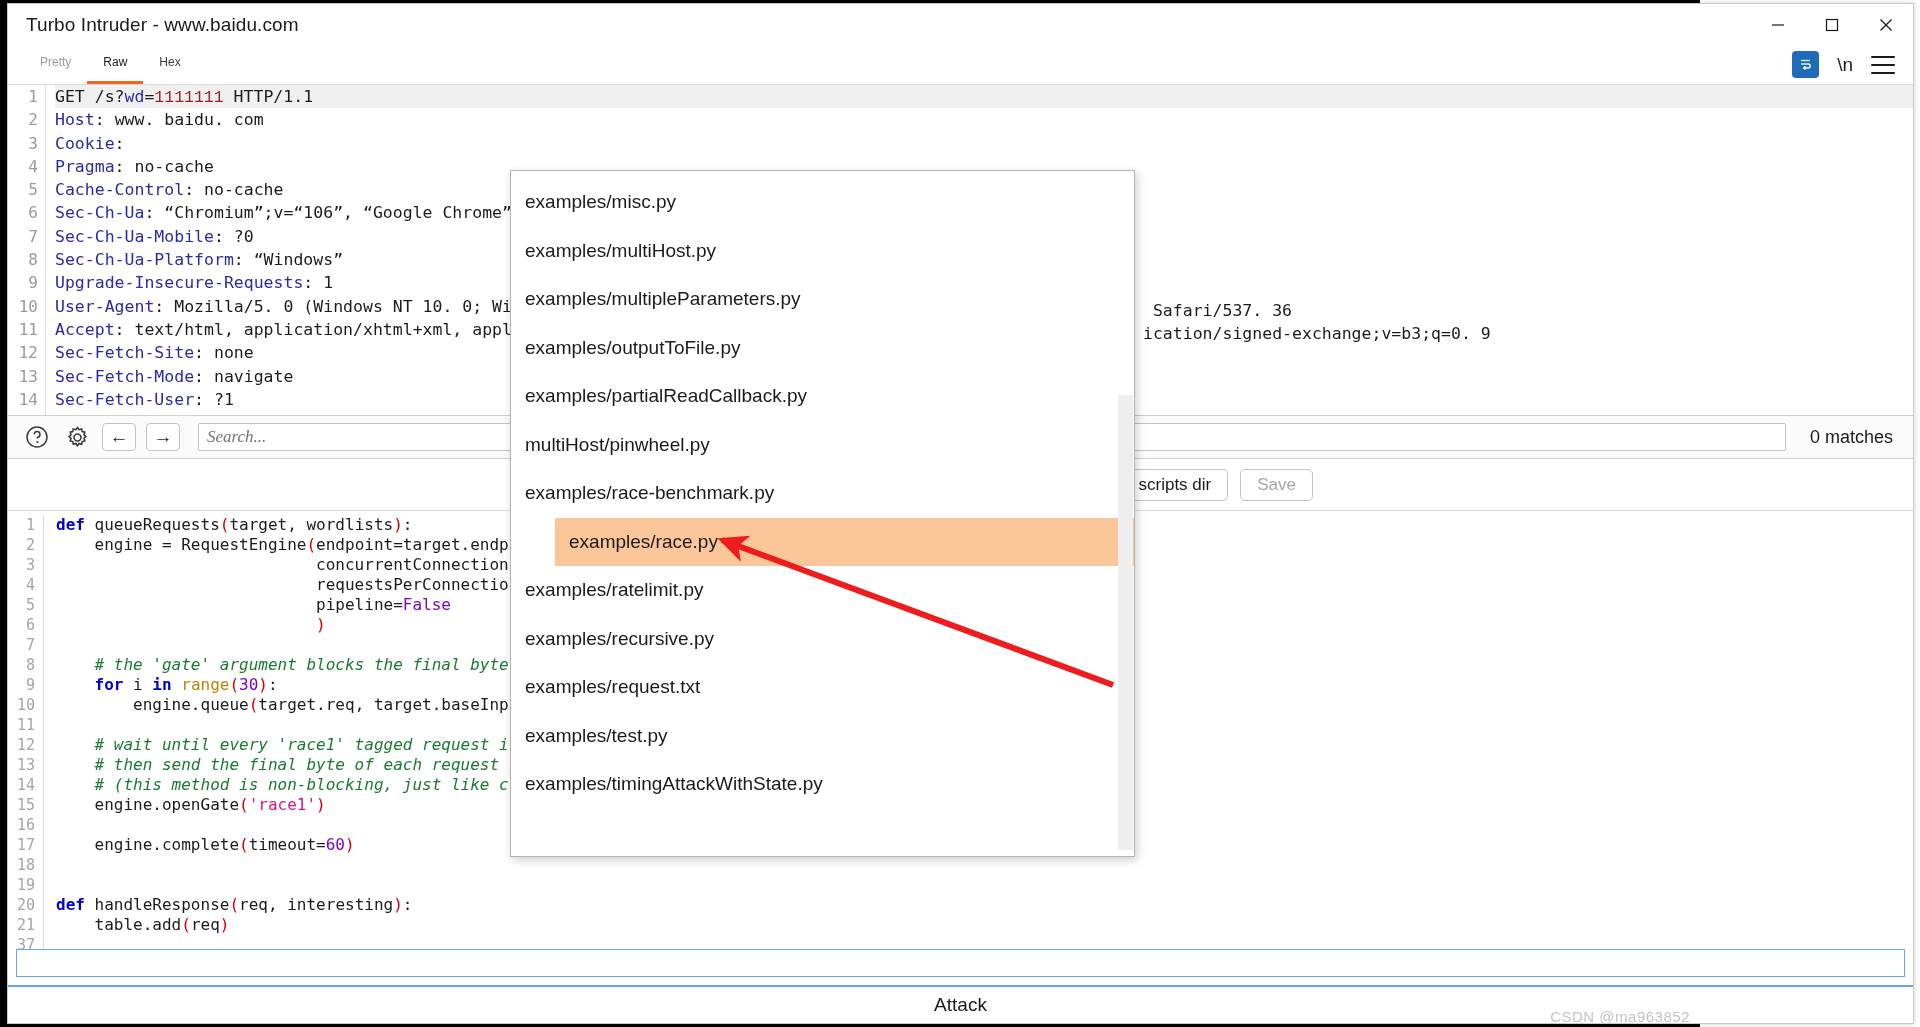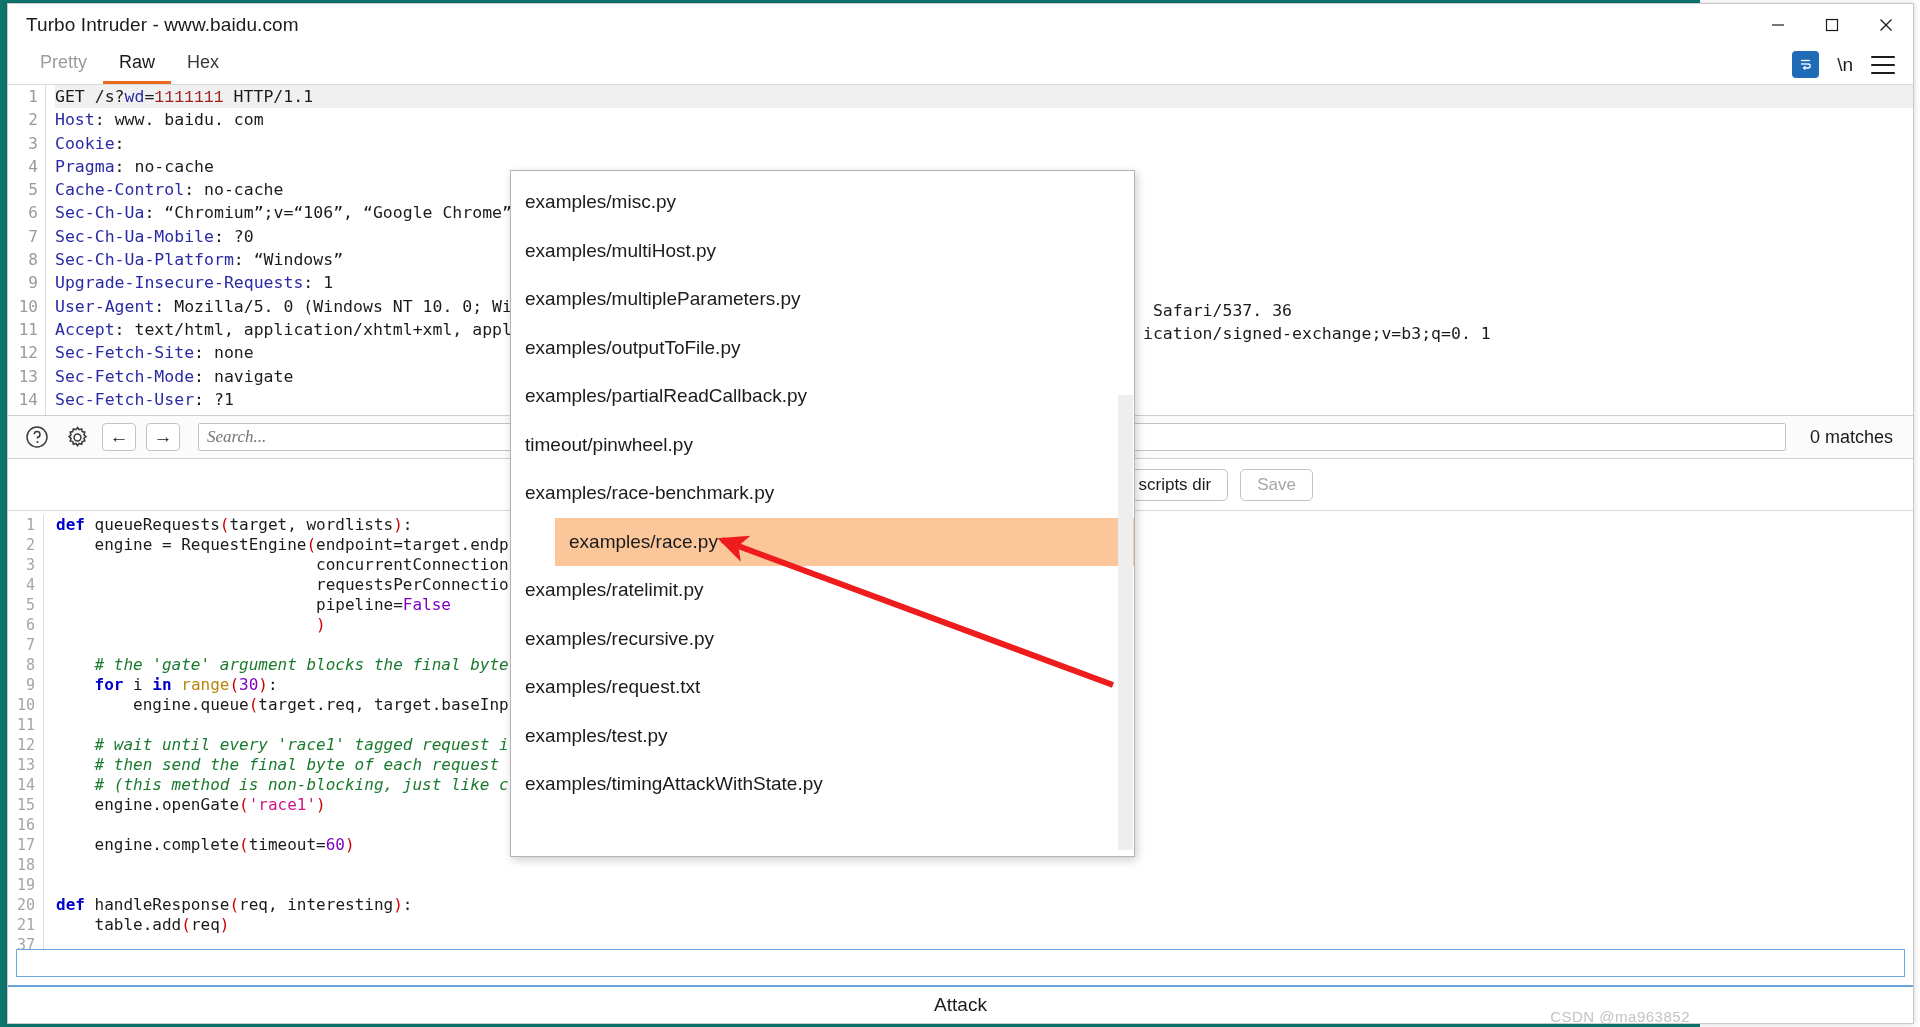--- a/index.html
+++ b/index.html
@@ -8,21 +8,21 @@
     width: 1920px; height: 1027px;
     overflow: hidden;
     background: #ffffff;
     font-family: "Liberation Sans", sans-serif;
   }
 
   #app {
     position: relative;
     width: 1700px;
     height: 1027px;
-    background: #0f766e;
+    background: #000000;
   }
 
   
   .window {
     position: absolute;
     left: 7px; top: 3px;
     width: 1907px; height: 1021px;
     background: #ffffff;
     border: 1px solid #c9c9c9;
     box-shadow: 0 0 6px rgba(0,0,0,0.18);
@@ -61,21 +61,21 @@
   .tabstrip {
     position: relative;
     height: 38px;
     background: #ffffff;
     display: flex;
     align-items: flex-end;
     padding-left: 16px;
   }
   .tab {
     padding: 5px 16px 8px 16px;
-    font-size: 18px;
+    font-size: 12px;
     color: #3a3a3a;
     cursor: default;
     border-bottom: 3px solid transparent;
     line-height: 22px;
   }
   .tab.muted { color: #9b9b9b; }
   .tab.active {
     color: #1b1b1b;
     border-bottom: 3px solid #ec6a1e;
   }
@@ -409,21 +409,21 @@
             <div>11</div>
             <div>12</div>
             <div>13</div>
             <div>14</div>
             <div>15</div>
           </div>
         <div class="codelines" id="req-lines"><div class="ln first">GET /s?<span class="param">wd</span>=<span class="pval">1111111</span> HTTP/1.1</div><div class="ln"><span class="hk">Host</span>: <span class="hv">www. baidu. com</span></div><div class="ln"><span class="hk">Cookie</span>: <span class="hv"></span></div><div class="ln"><span class="hk">Pragma</span>: <span class="hv">no-cache</span></div><div class="ln"><span class="hk">Cache-Control</span>: <span class="hv">no-cache</span></div><div class="ln"><span class="hk">Sec-Ch-Ua</span>: <span class="hv">“Chromium”;v=“106”, “Google Chrome”;</span></div><div class="ln"><span class="hk">Sec-Ch-Ua-Mobile</span>: <span class="hv">?0</span></div><div class="ln"><span class="hk">Sec-Ch-Ua-Platform</span>: <span class="hv">“Windows”</span></div><div class="ln"><span class="hk">Upgrade-Insecure-Requests</span>: <span class="hv">1</span></div><div class="ln"><span class="hk">User-Agent</span>: <span class="hv">Mozilla/5. 0 (Windows NT 10. 0; Win64</span></div><div class="ln"><span class="hk">Accept</span>: <span class="hv">text/html, application/xhtml+xml, applica</span></div><div class="ln"><span class="hk">Sec-Fetch-Site</span>: <span class="hv">none</span></div><div class="ln"><span class="hk">Sec-Fetch-Mode</span>: <span class="hv">navigate</span></div><div class="ln"><span class="hk">Sec-Fetch-User</span>: <span class="hv">?1</span></div><div class="ln"><span class="hk">Sec-Fetch-Dest</span>: <span class="hv">document</span></div></div>
       </div>
       <div id="req-right">
           <div style="position: absolute; left: 1135px; top: 213.7px; font-family: &quot;DejaVu Sans Mono&quot;, monospace; font-size: 16.5px; line-height: 23.3px; white-space: pre; color: rgb(27, 27, 27);"> Safari/537. 36</div>
-          <div style="position: absolute; left: 1135px; top: 237px; font-family: &quot;DejaVu Sans Mono&quot;, monospace; font-size: 16.5px; line-height: 23.3px; white-space: pre; color: rgb(27, 27, 27);">ication/signed-exchange;v=b3;q=0. 1</div>
+          <div style="position: absolute; left: 1135px; top: 237px; font-family: &quot;DejaVu Sans Mono&quot;, monospace; font-size: 16.5px; line-height: 23.3px; white-space: pre; color: rgb(27, 27, 27);">ication/signed-exchange;v=b3;q=0. 9</div>
         </div>
     </div>
 
     <div class="searchbar">
       <div class="ico-btn">
         <svg width="24" height="24" viewBox="0 0 24 24">
           <circle cx="12" cy="12" r="10" fill="none" stroke="#3a3a3a" stroke-width="1.5"></circle>
           <path d="M9.2 9.2 a2.9 2.9 0 1 1 3.3 3.1 v1.3" fill="none" stroke="#3a3a3a" stroke-width="1.5"></path>
           <circle cx="12.4" cy="17" r="1.05" fill="#3a3a3a"></circle>
         </svg>
@@ -484,21 +484,21 @@
 
   </div>
 
   <div class="dropdown">
     <div class="dd-list" id="dd-list">
         <div class="dd-item">examples/misc.py</div>
         <div class="dd-item">examples/multiHost.py</div>
         <div class="dd-item">examples/multipleParameters.py</div>
         <div class="dd-item">examples/outputToFile.py</div>
         <div class="dd-item">examples/partialReadCallback.py</div>
-        <div class="dd-item">timeout/pinwheel.py</div>
+        <div class="dd-item">multiHost/pinwheel.py</div>
         <div class="dd-item">examples/race-benchmark.py</div>
         <div class="dd-item selected">examples/race.py</div>
         <div class="dd-item">examples/ratelimit.py</div>
         <div class="dd-item">examples/recursive.py</div>
         <div class="dd-item">examples/request.txt</div>
         <div class="dd-item">examples/test.py</div>
         <div class="dd-item">examples/timingAttackWithState.py</div>
       </div>
     <div class="dd-scrollbar"></div>
   </div>

